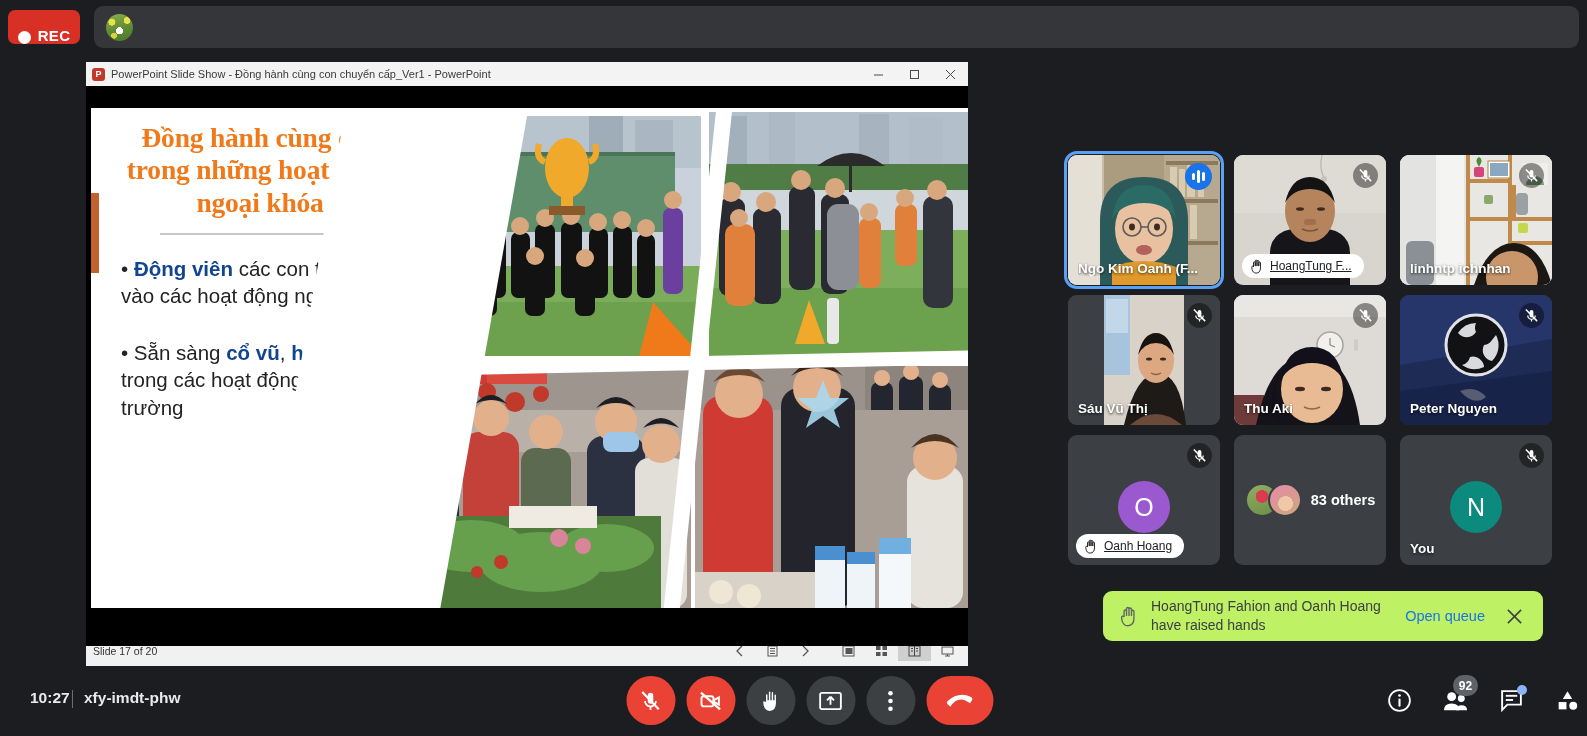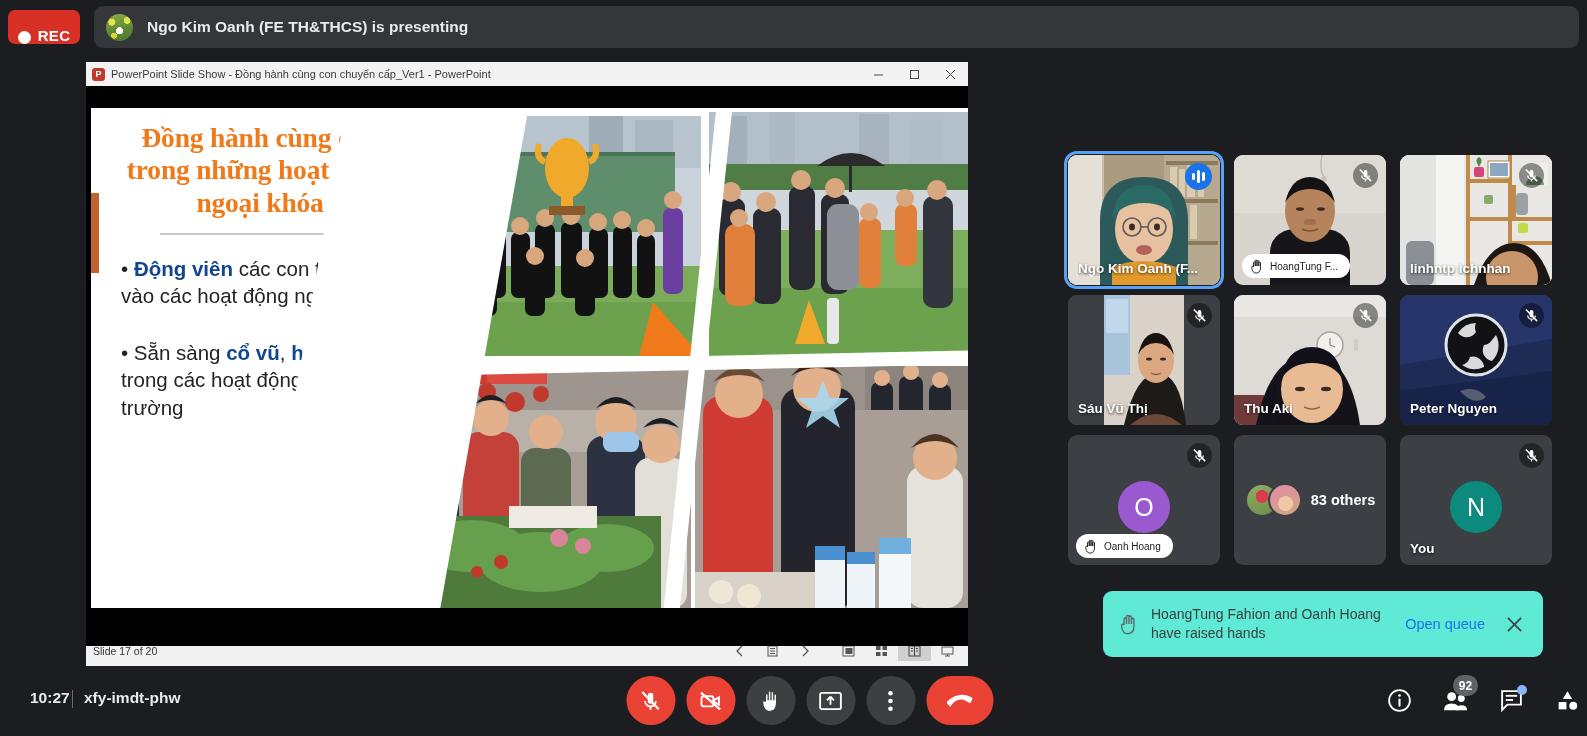--- a/index.html
+++ b/index.html
@@ -103,21 +103,21 @@
   .tile-name {
     position: absolute; left: 10px; bottom: 9px; color: #fff;
     font-size: 13.5px; font-weight: bold; text-shadow: 0 1px 3px rgba(0,0,0,.75);
     max-width: 132px; white-space: nowrap; overflow: hidden;
   }
   .hand-pill {
     position: absolute; left: 8px; bottom: 7px; height: 24px;
     background: #fff; border-radius: 12px; display: flex; align-items: center;
     gap: 6px; padding: 0 12px 0 8px; max-width: 138px;
   }
-  .hand-pill .nm { color: #202124; font-size: 10px; white-space: nowrap; overflow: hidden; }
+  .hand-pill .nm { color: #202124; font-size: 12px; white-space: nowrap; overflow: hidden; text-decoration: underline; }
   .mic-badge {
     position: absolute; right: 8px; top: 8px; width: 25px; height: 25px;
     border-radius: 50%; background: rgba(0,0,0,.42);
     display: flex; align-items: center; justify-content: center;
   }
   .spk-badge {
     position: absolute; right: 8px; top: 8px; width: 27px; height: 27px;
     border-radius: 50%; background: #1a73e8;
     display: flex; align-items: center; justify-content: center; gap: 2px;
   }
@@ -129,22 +129,22 @@
     color: #fff; font-size: 25px;
   }
   .others-wrap { position: absolute; inset: 0; display: flex; flex-direction: row; align-items: center; justify-content: center; gap: 9px; }
   .others-avs { display: flex; }
   .oav { width: 34px; height: 34px; border-radius: 50%; border: 2px solid #3c3f43; }
   .oav:nth-child(2) { margin-left: -11px; }
   .others-label { color: #fff; font-size: 14.5px; font-weight: bold; }
 
   
   .toast {
-    position: absolute; left: 1103px; top: 591px; width: 440px; height: 66px;
-    background: #5eead4; border-radius: 9px; display: flex; align-items: center;
+    position: absolute; left: 1103px; top: 591px; width: 440px; height: 50px;
+    background: #bef264; border-radius: 9px; display: flex; align-items: center;
     padding: 0 12px 0 16px; gap: 12px;
   }
   .toast-text { color: #3c4043; font-size: 14px; line-height: 1.35; flex: 1; }
   .toast-link { color: #1a73e8; font-size: 14.5px; white-space: nowrap; }
   .toast-close { width: 34px; display: flex; align-items: center; justify-content: center; color: #3c4043; }
 
   
   .bottombar { position: absolute; left: 16px; bottom: 0; width: 1587px; height: 70px; }
   .clock { position: absolute; left: 14px; top: 23px; color: #e8eaed; font-size: 15.5px; font-weight: bold; }
   .divider-v { position: absolute; left: 56px; top: 24px; width: 1px; height: 18px; background: #6a6d72; }
@@ -169,21 +169,20 @@
 
 <div id="app">
 
   <div class="topbar">
     <div class="rec-pill">
       <span class="rec-dot"></span>
       <span class="rec-label">REC</span>
     </div>
     <div class="presenting-bar">
       <span class="pres-avatar"></span>
-      <span class="pres-text">Ngo Kim Oanh (FE TH&amp;THCS) is presenting</span>
     </div>
   </div>
 
   <div class="ppt-window">
     <div class="ppt-title">
       <span class="ppt-logo">P</span>
       <span class="ppt-title-text">PowerPoint Slide Show  -  Đồng hành cùng con chuyển cấp_Ver1 - PowerPoint</span>
       <span class="win-btns">
         <span class="win-btn">
           <svg width="11" height="11" viewBox="0 0 11 11">

